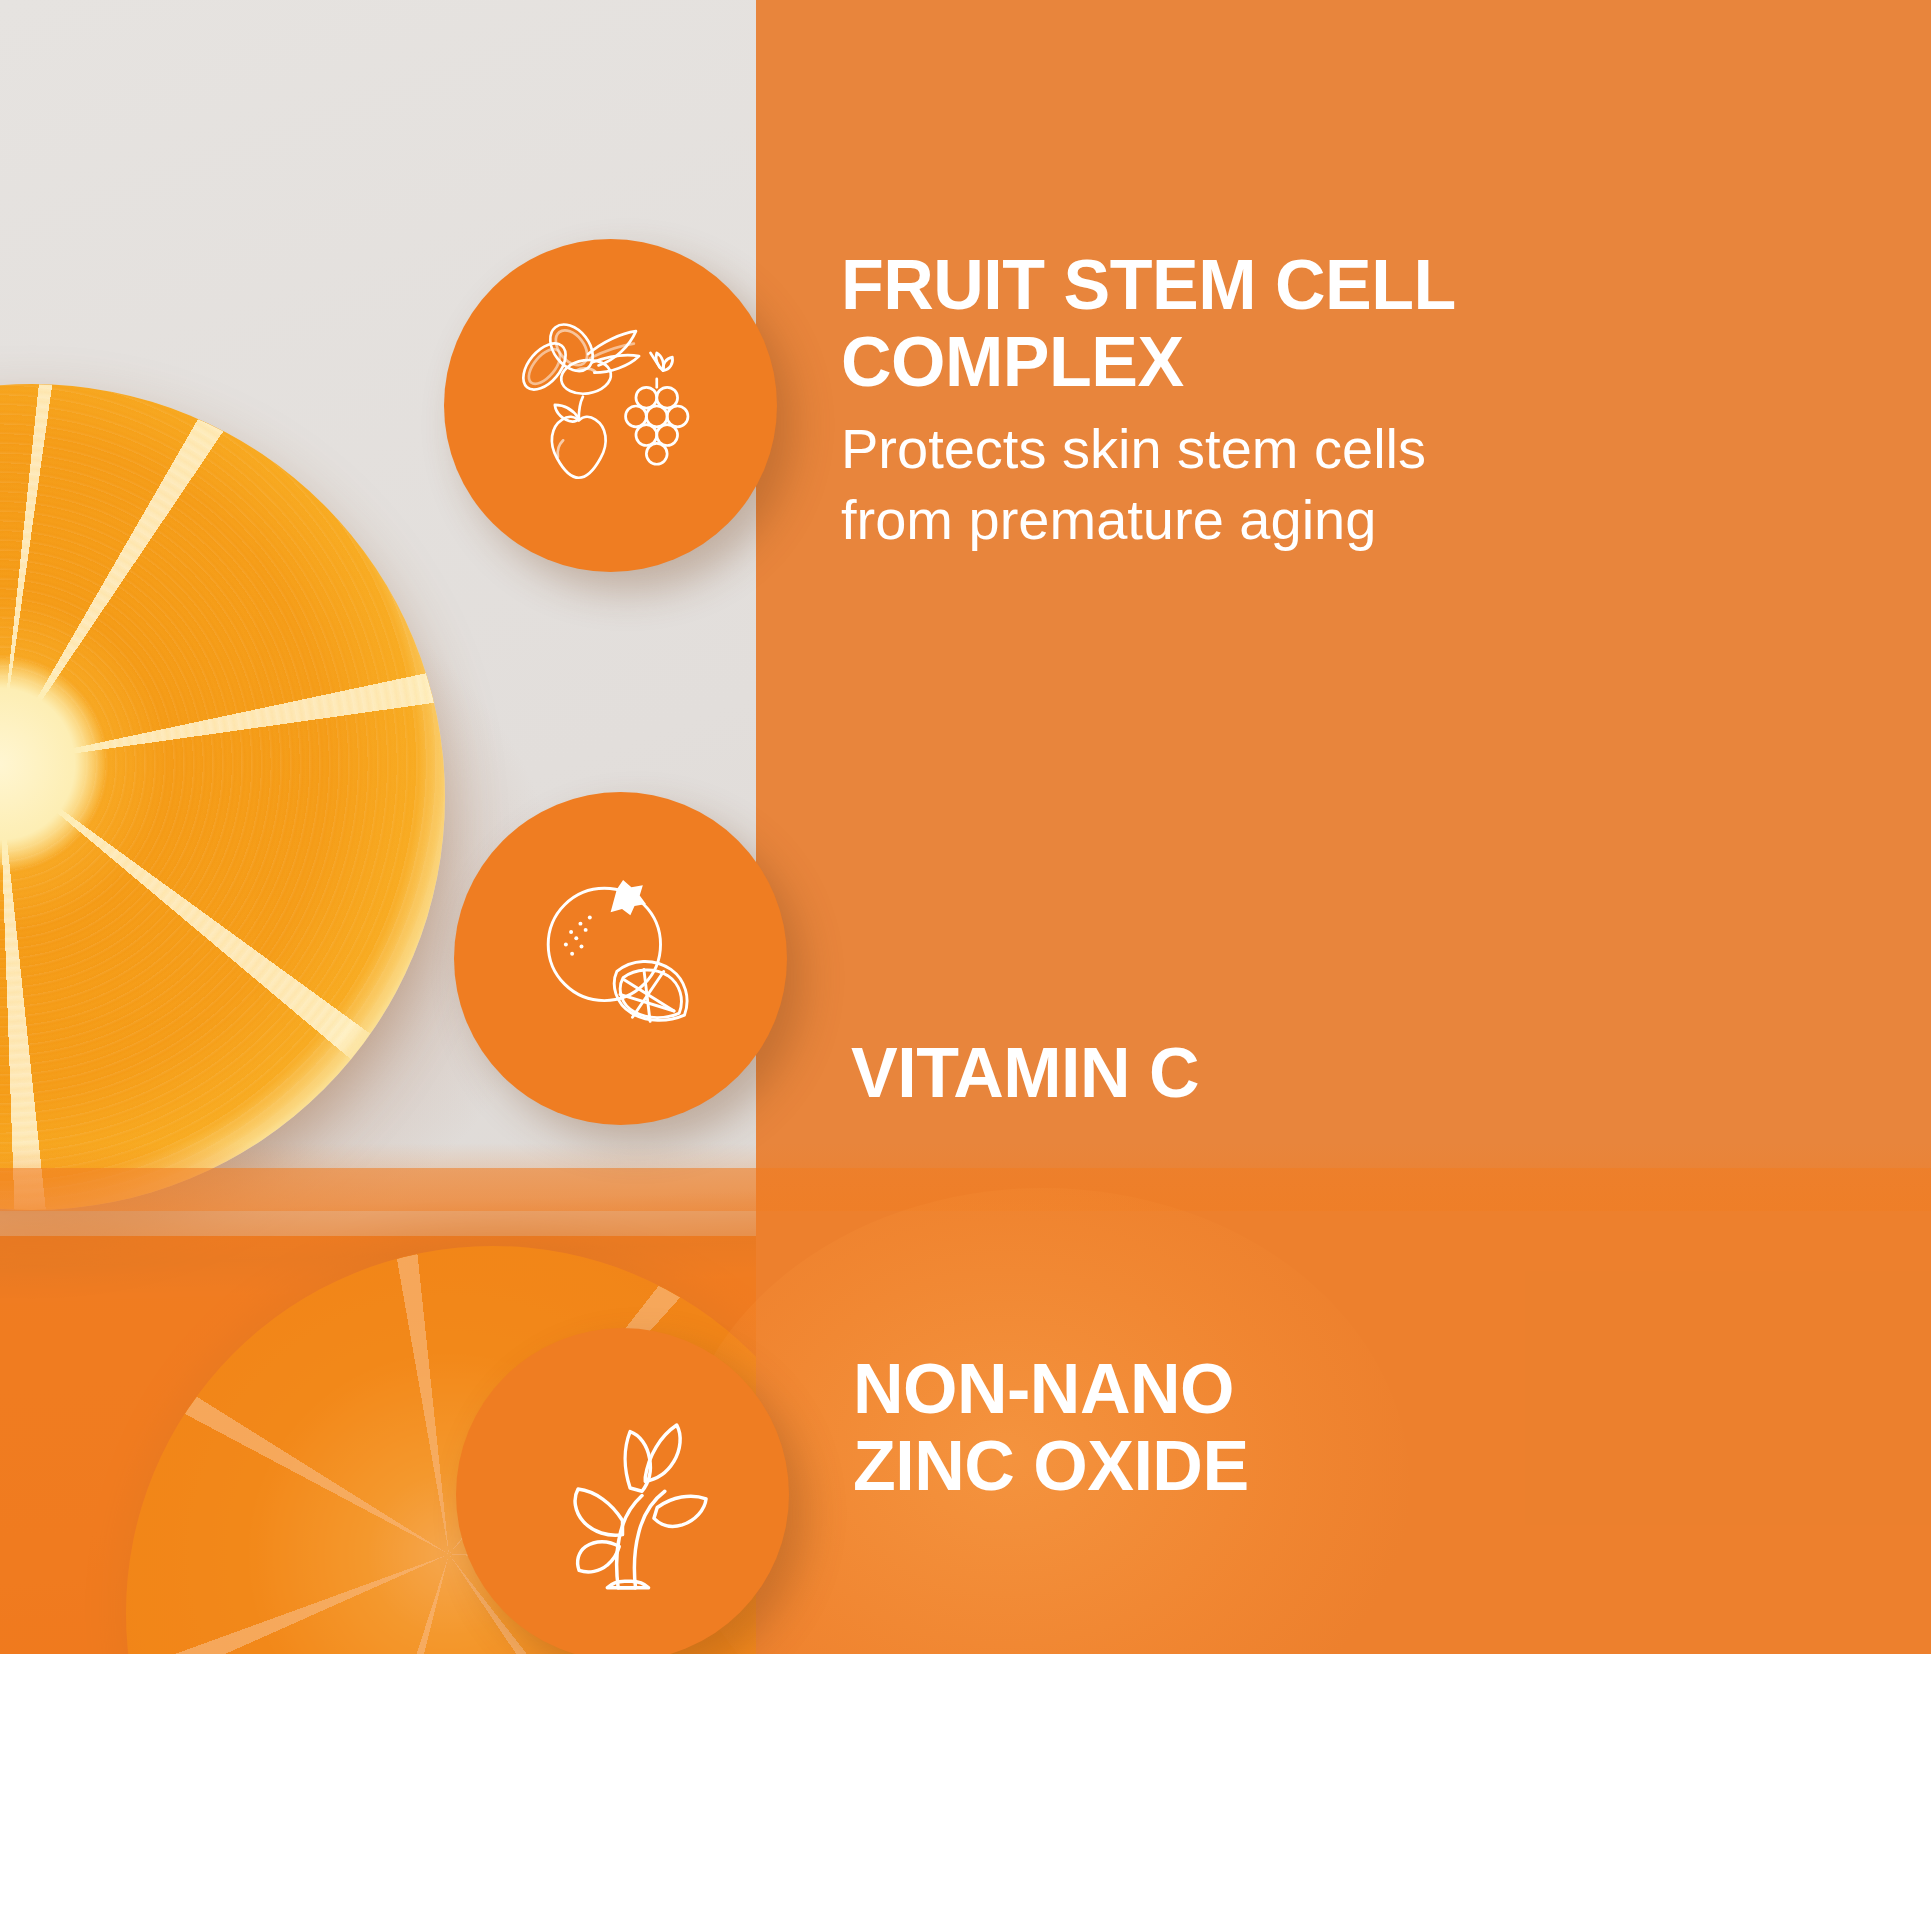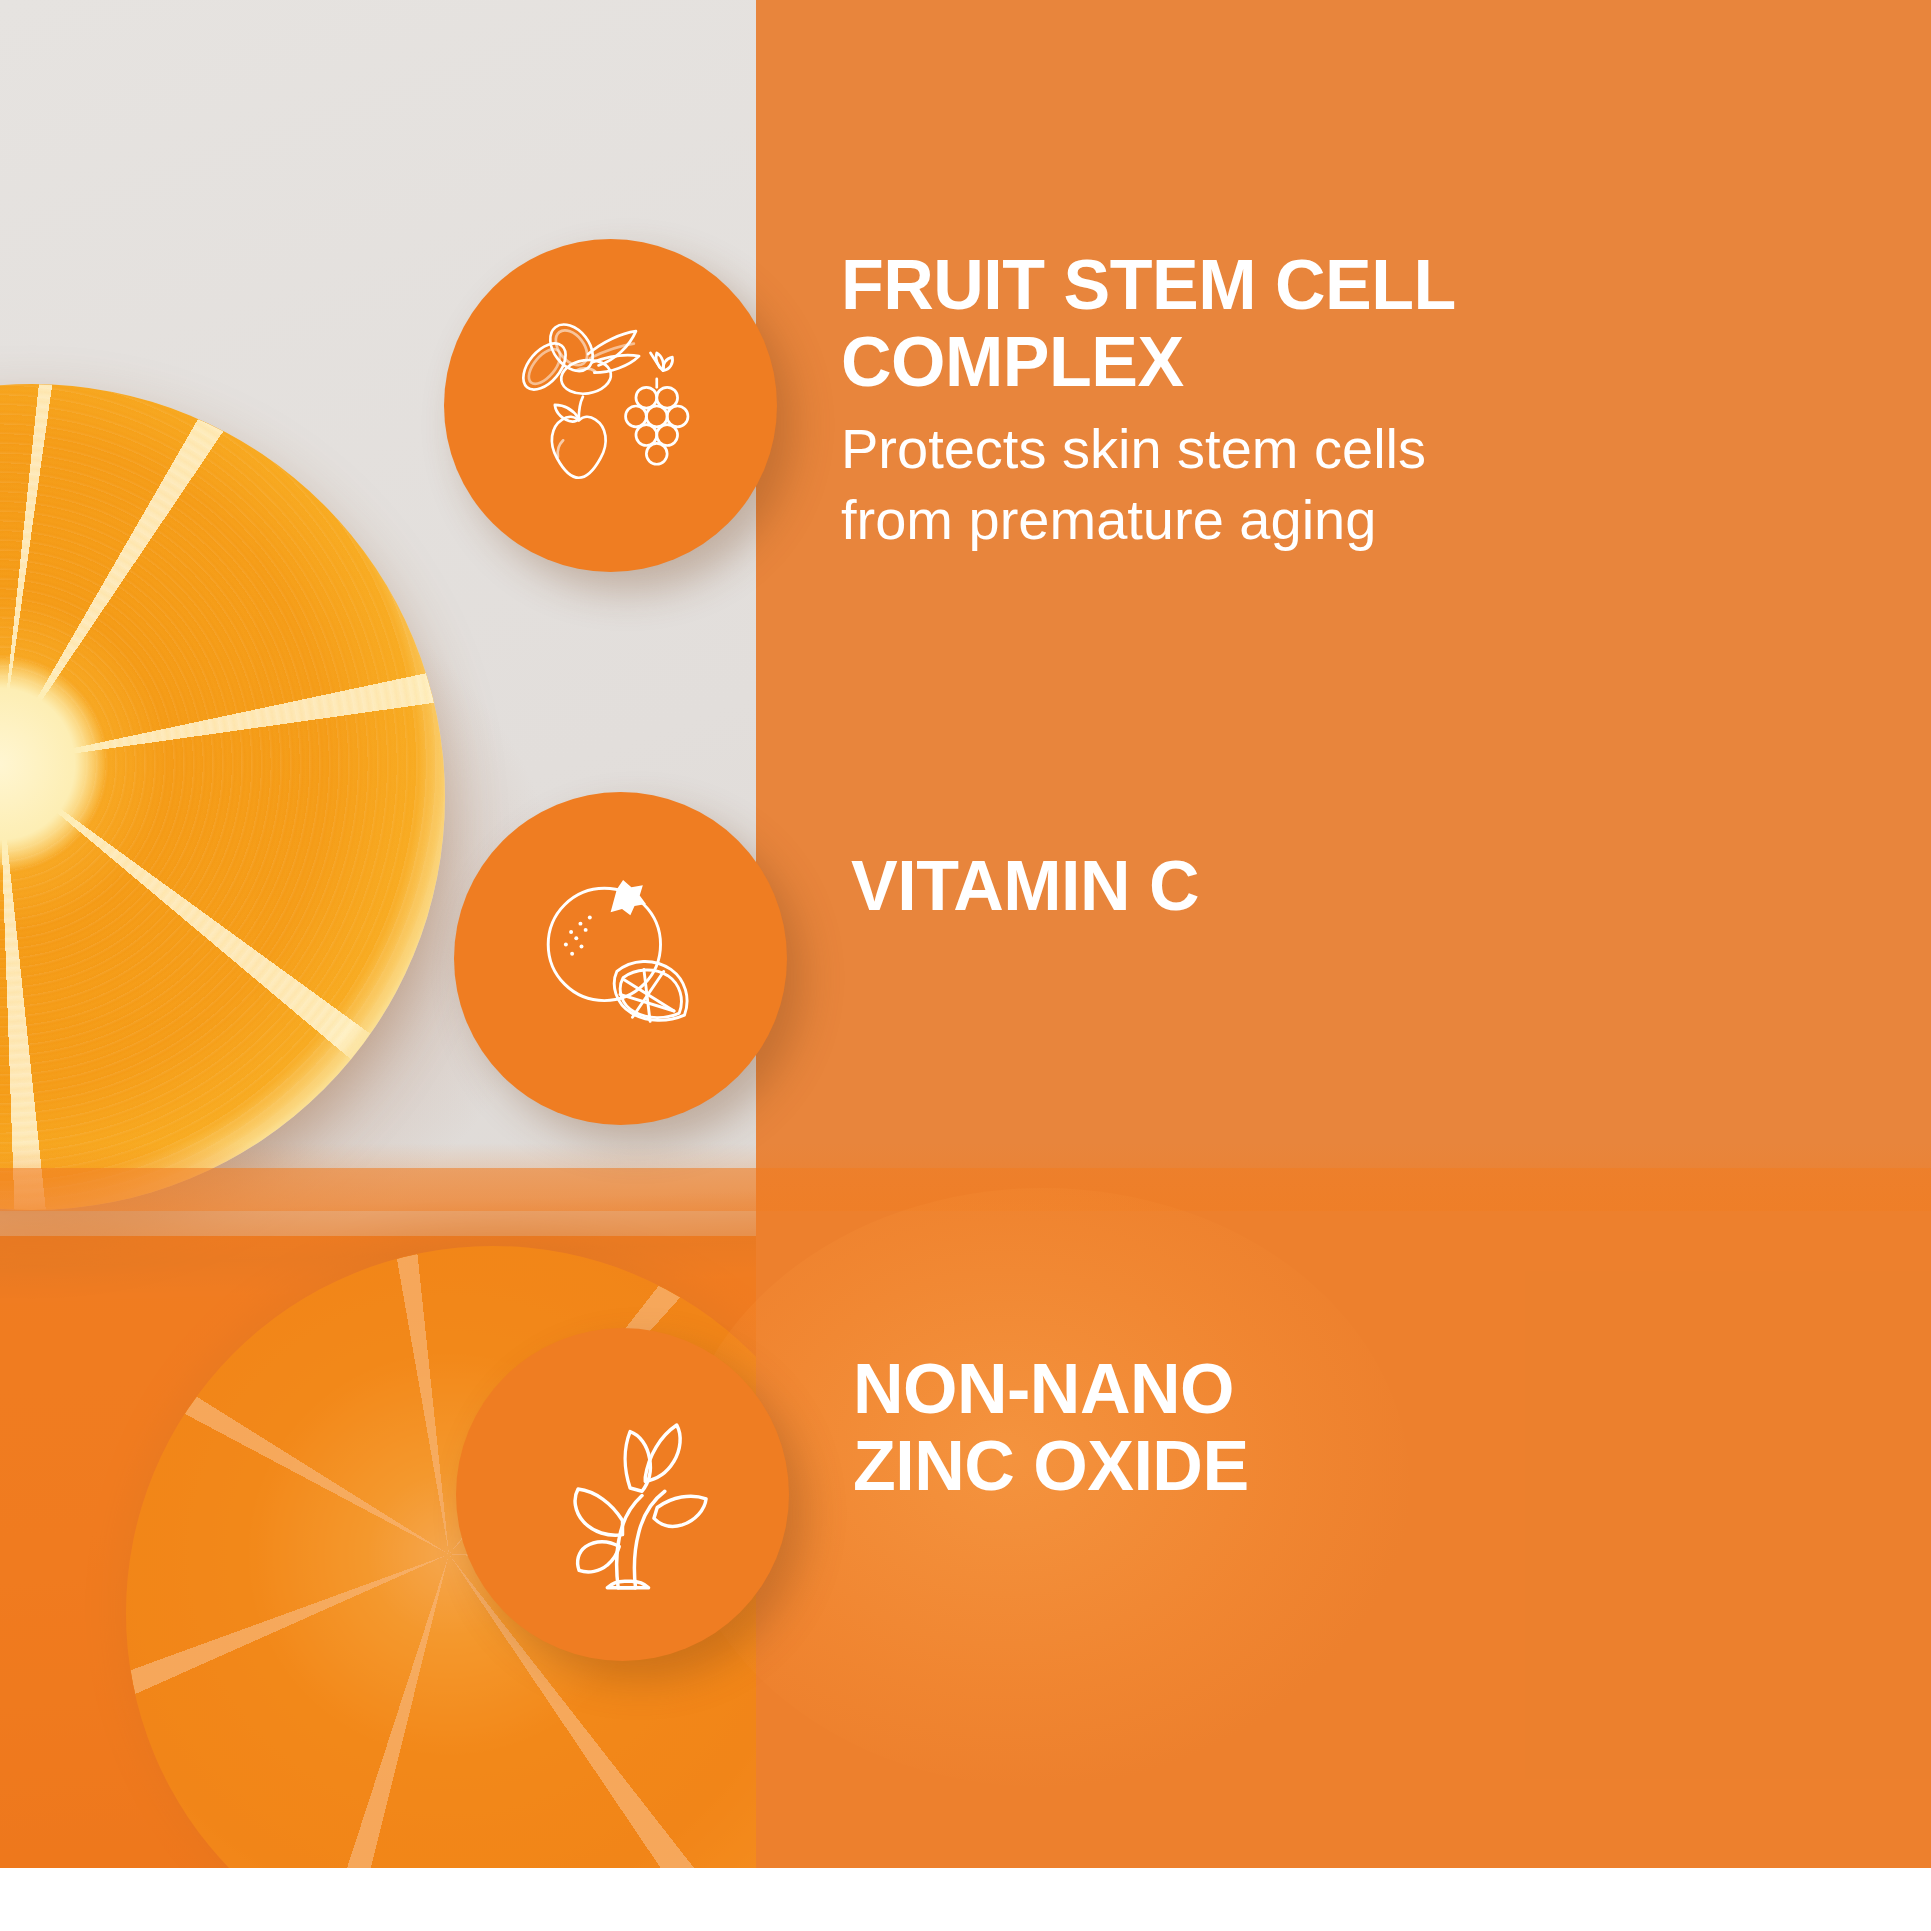--- a/index.html
+++ b/index.html
@@ -7,21 +7,21 @@
     padding: 0;
     background: #ffffff;
   }
   body {
     font-family: "Liberation Sans", sans-serif;
   }
 
   .canvas {
     position: relative;
     width: 1931px;
-    height: 1868px;
+    height: 1654px;
     overflow: hidden;
     background: #e8853c;
   }
 
   
   .photo-panel {
     position: absolute;
     left: 0;
     top: 0;
     width: 756px;
@@ -180,21 +180,21 @@
     background: #e8853c;
   }
 
   
   .feature {
     position: absolute;
     display: flex;
     align-items: flex-start;
   }
   .feature-1 { left: 444px; top: 239px; }
-  .feature-2 { left: 454px; top: 792px; }
+  .feature-2 { left: 454px; top: 792px; align-items: flex-end; }
   .feature-3 { left: 456px; top: 1328px; }
 
   .icon-circle {
     position: relative;
     width: 333px;
     height: 333px;
     border-radius: 50%;
     background: #ef7d22;
     box-shadow: 17.4px 19.3px 39px rgba(120, 66, 25, 0.30);
     flex: 0 0 auto;

